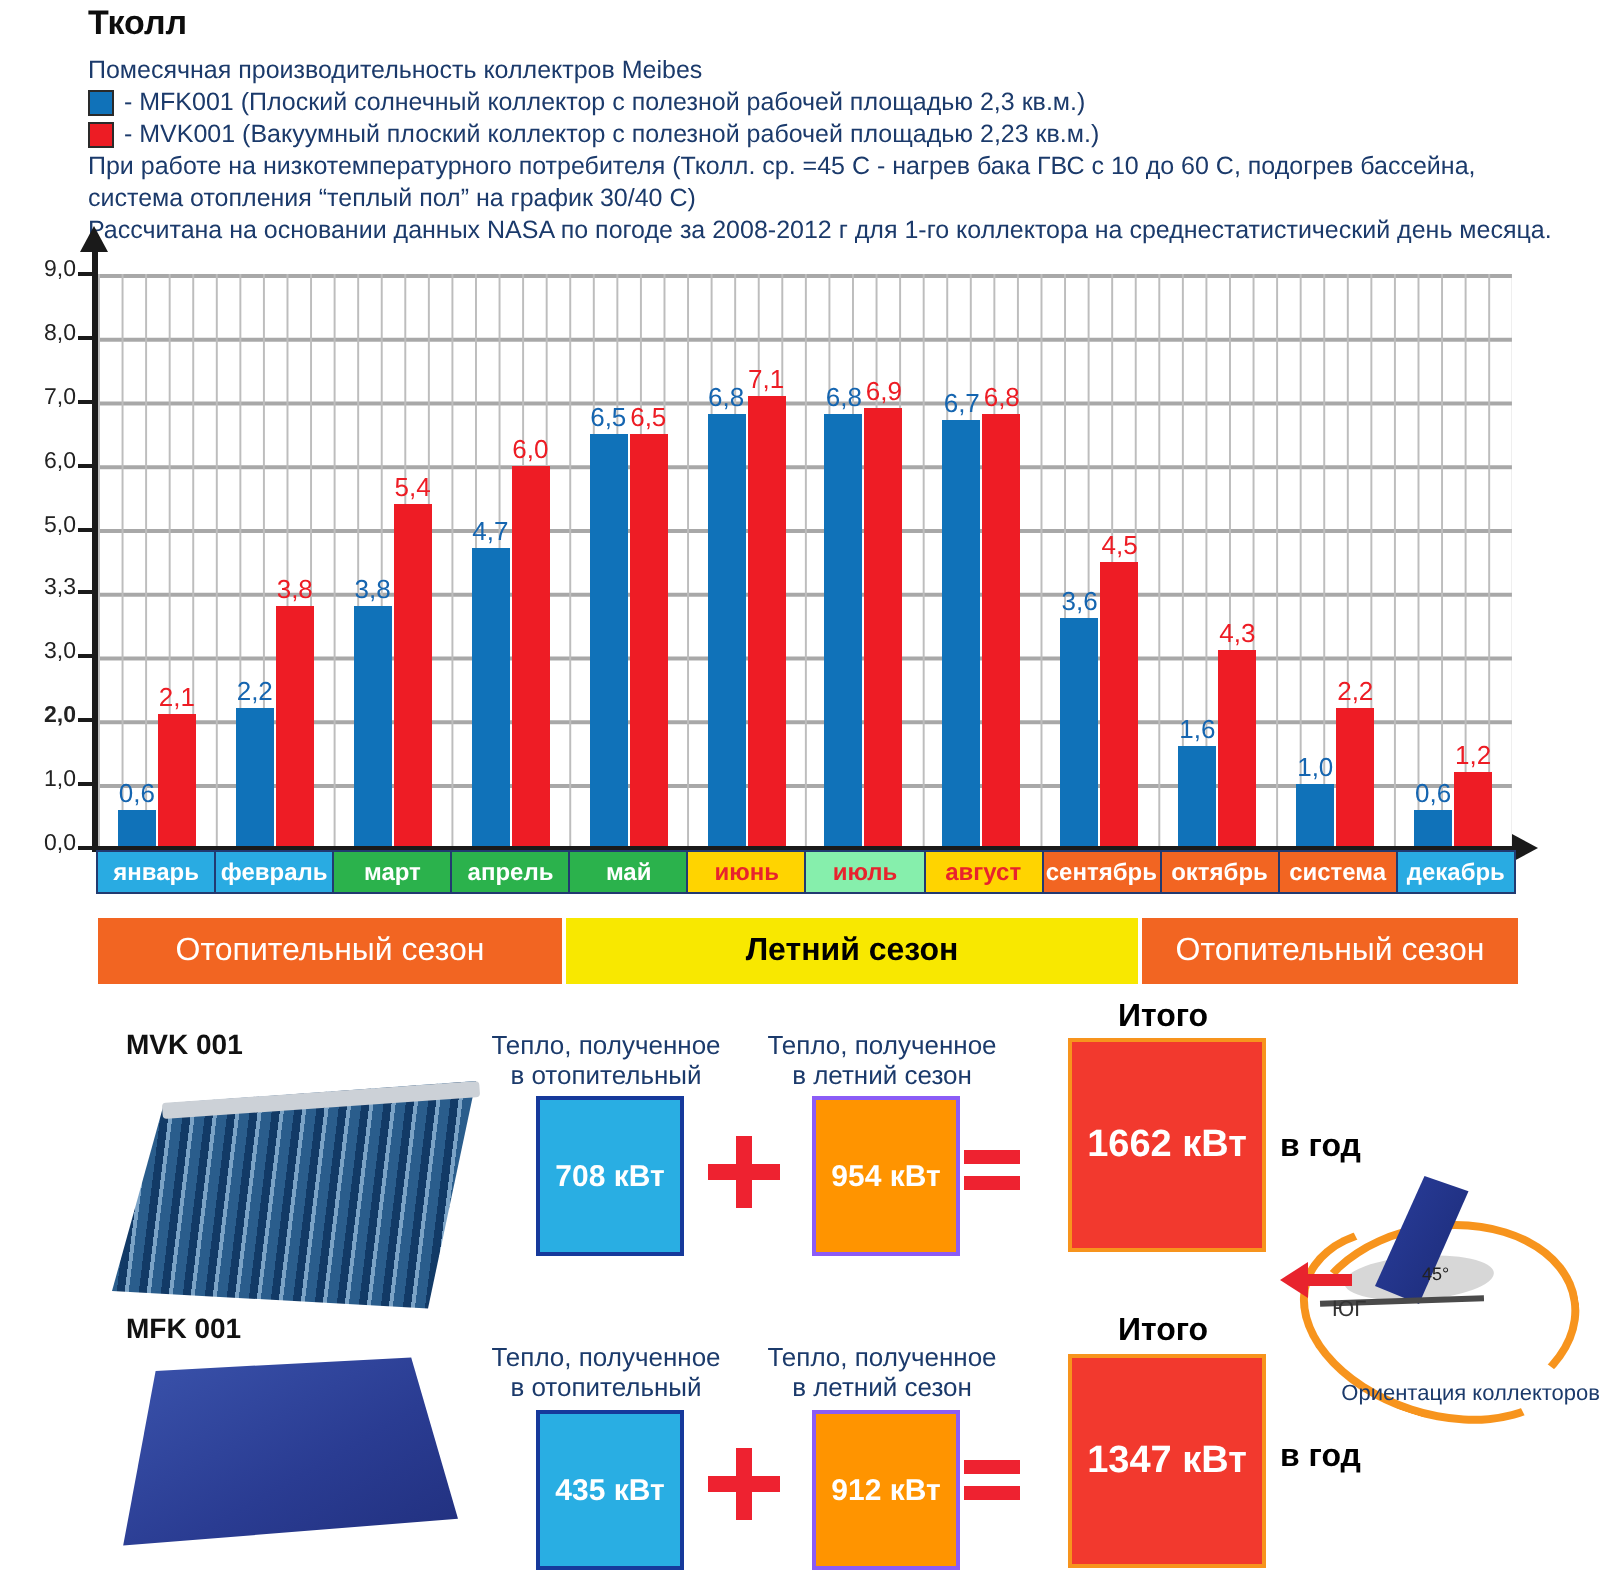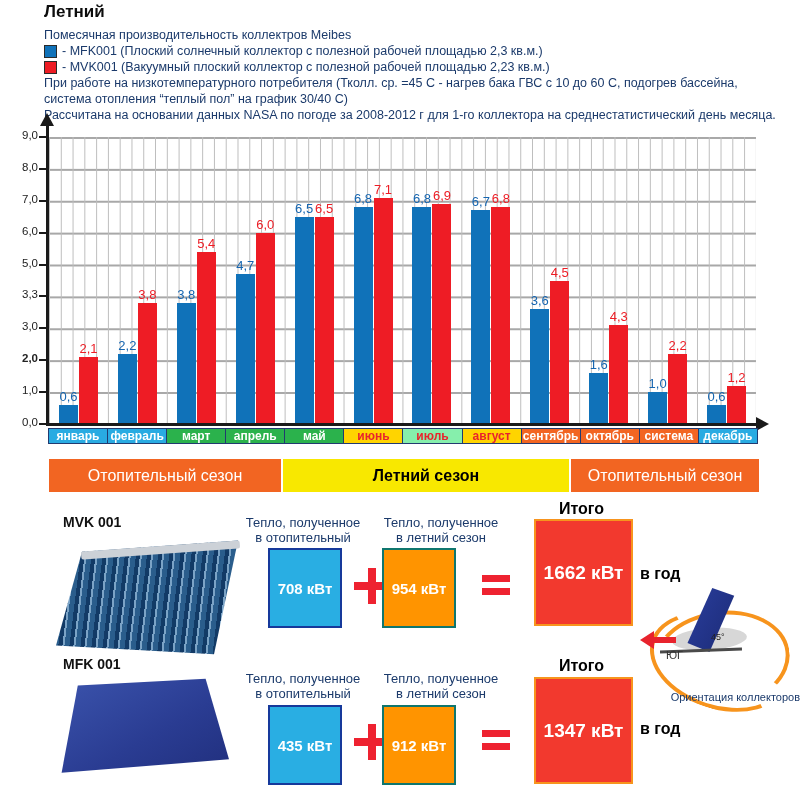--- a/index.html
+++ b/index.html
@@ -22,21 +22,21 @@
   .ytick{position:absolute;left:2px;width:36px;text-align:right;font-size:11.5px;color:#222;}
   .tickmark{position:absolute;width:9px;height:2px;background:#1a1a1a;left:39px;}
   .yaxis{position:absolute;left:46px;top:126px;width:3px;height:299px;background:#1a1a1a;}
   .yarrow{position:absolute;left:40px;top:113px;width:0;height:0;
           border-left:7px solid transparent;border-right:7px solid transparent;
           border-bottom:13px solid #1a1a1a;}
   .xaxis{position:absolute;left:46px;top:423px;width:712px;height:3px;background:#1a1a1a;}
   .xarrow{position:absolute;left:756px;top:417px;width:0;height:0;
           border-top:7px solid transparent;border-bottom:7px solid transparent;
           border-left:13px solid #1a1a1a;}
-  .months{position:absolute;left:48px;top:425px;width:710px;height:22px;display:flex;align-items:center;}
+  .months{position:absolute;left:48px;top:425px;width:710px;height:22px;display:flex;}
   .mcell{flex:1;display:flex;align-items:center;justify-content:center;
          border:1px solid #223a70;margin-left:-1px;font-weight:bold;font-size:12px;}
   .mcell:first-child{margin-left:0;}
   
   .seasons{position:absolute;left:48px;top:458px;width:706px;height:35px;display:flex;}
   .season{display:flex;align-items:center;justify-content:center;font-size:16px;
           border:1px solid #fff;}
   
   .row{position:absolute;left:0;width:800px;height:152px;color:#1b3a6b;}
   .rowA{top:503px;} .rowB{top:650px;}
@@ -52,21 +52,21 @@
   .mfk-wrap{left:58px;top:22px;width:180px;height:112px;}
   .mfk-panel{position:absolute;inset:0;
      clip-path:polygon(11% 12%,82% 6%,95% 78%,2% 90%);
      background:linear-gradient(150deg,#3c55ae 0%,#2a3c92 55%,#1f2d7a 100%);}
   .heatlabel{position:absolute;text-align:center;font-size:13px;line-height:15px;color:#1b3a6b;}
   .t1{left:236px;width:134px;} .t2{left:383px;width:116px;}
   .rowA .heatlabel{top:12px;} .rowB .heatlabel{top:21px;}
   .valbox{position:absolute;width:70px;height:76px;display:flex;align-items:center;
           justify-content:center;font-weight:bold;font-size:15px;color:#fff;}
   .cyanbox{left:268px;border:2px solid #16399b;}
-  .orangebox{left:382px;border:2px solid #0f766e;}
+  .orangebox{left:406px;border:2px solid #8b5cf6;}
   .rowA .valbox{top:45px;} .rowB .valbox{top:55px;}
   .plus{position:absolute;left:354px;width:36px;height:36px;}
   .rowA .plus{top:65px;} .rowB .plus{top:74px;}
   .ph{position:absolute;top:14px;left:0;width:36px;height:8px;background:#ee2230;}
   .pv{position:absolute;left:14px;top:0;width:8px;height:36px;background:#ee2230;}
   .equals{position:absolute;left:482px;width:28px;height:22px;}
   .rowA .equals{top:72px;} .rowB .equals{top:80px;}
   .eb{width:28px;height:7px;background:#ee2230;margin-bottom:6px;}
   .totallabel{position:absolute;left:534px;width:95px;text-align:center;font-weight:bold;
               font-size:16px;color:#000;}
@@ -100,21 +100,21 @@
         transform:rotate(-8deg);}
   .o-caption{position:absolute;left:5px;top:106px;width:155px;text-align:right;
              font-size:11px;color:#1b3a6b;}
 </style>
 </head>
 <body>
 
 <div class="page" id="page">
 
   <div class="hdr">
-    <div class="ttl">Летний</div>
+    <div class="ttl">Тколл</div>
     <div>Помесячная производительность коллектров Meibes</div>
     <div class="legend-line">
       <span class="legend-sq" style="background: rgb(16, 114, 185);"></span>
       <span>- MFK001 (Плоский солнечный коллектор с полезной рабочей площадью 2,3 кв.м.)</span>
     </div>
     <div class="legend-line">
       <span class="legend-sq" style="background: rgb(237, 28, 36);"></span>
       <span>- MVK001 (Вакуумный плоский коллектор с полезной рабочей площадью 2,23 кв.м.)</span>
     </div>
     <div>При работе на низкотемпературного потребителя (Тколл. ср. =45 С - нагрев бака ГВС с 10 до 60 С, подогрев бассейна,</div>

